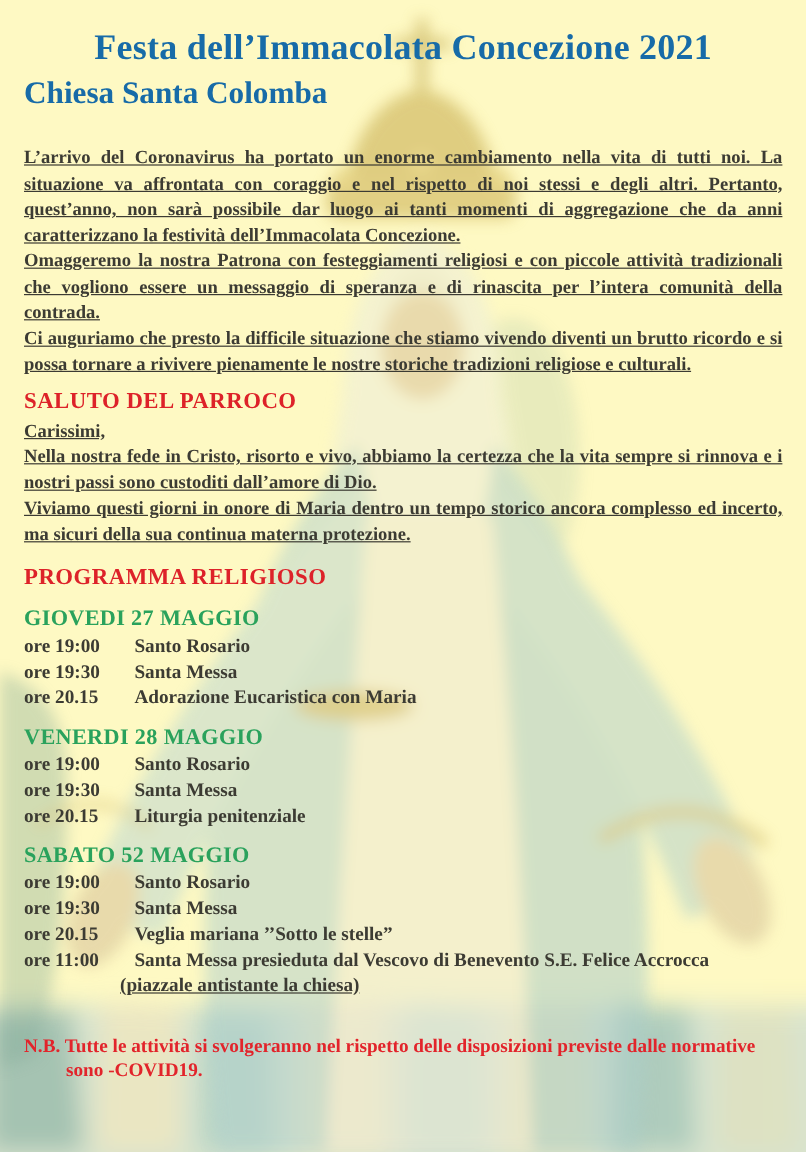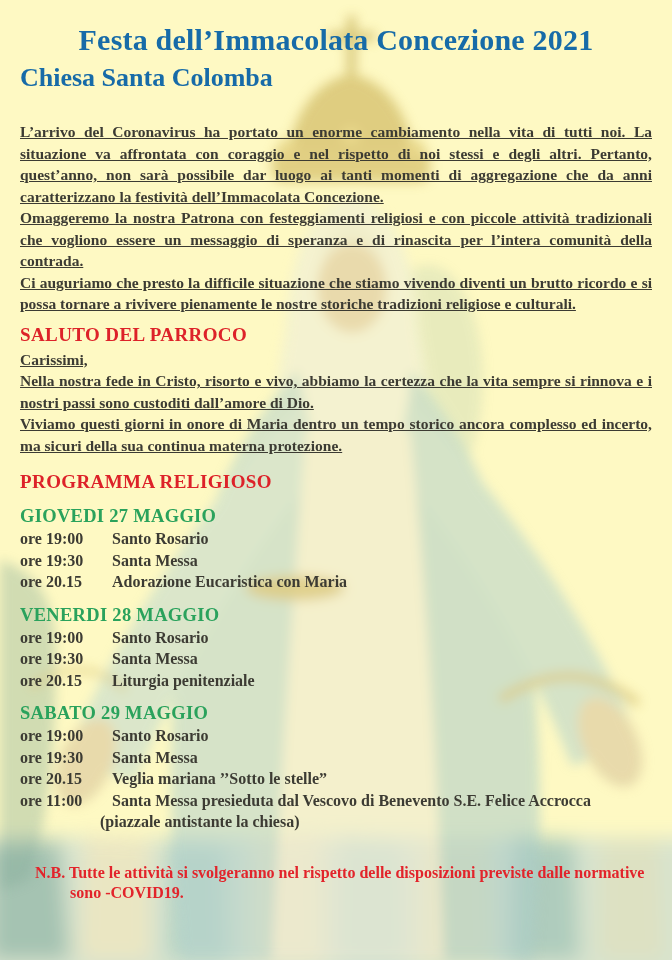--- a/index.html
+++ b/index.html
@@ -56,25 +56,26 @@
     display:flex;
     font-size:16px; line-height:21.5px;
     color:#3c3b33;
   }
   .event-time { flex:none; width:92px; }
   .event-title { flex:1; }
   .event-line2 {
     font-size:16px; line-height:21.5px;
     color:#3c3b33;
     padding-left:80px;
+    text-decoration:underline;
   }
   .note {
     margin-top:30px;
     color:#e2242b;
-    font-size:16px; line-height:20.5px;margin-left:15px;
+    font-size:16px; line-height:20.5px;
   }
   .note-line2 { padding-left:35px; }
 </style>
 </head>
 <body>
 
 <div class="page">
 
   <svg class="bg-art" viewBox="0 0 672 960" preserveAspectRatio="none" aria-hidden="true">
     <defs>
@@ -183,21 +184,21 @@
           <span class="event-time">ore 19:30</span>
           <span class="event-title">Santa Messa</span>
         </div>
         <div class="event-row">
           <span class="event-time">ore 20.15</span>
           <span class="event-title">Liturgia penitenziale</span>
         </div>
       </div>
 
       <div class="day-block">
-        <div class="day-heading">SABATO 29 MAGGIO</div>
+        <div class="day-heading">SABATO 52 MAGGIO</div>
         <div class="event-row">
           <span class="event-time">ore 19:00</span>
           <span class="event-title">Santo Rosario</span>
         </div>
         <div class="event-row">
           <span class="event-time">ore 19:30</span>
           <span class="event-title">Santa Messa</span>
         </div>
         <div class="event-row">
           <span class="event-time">ore 20.15</span>

